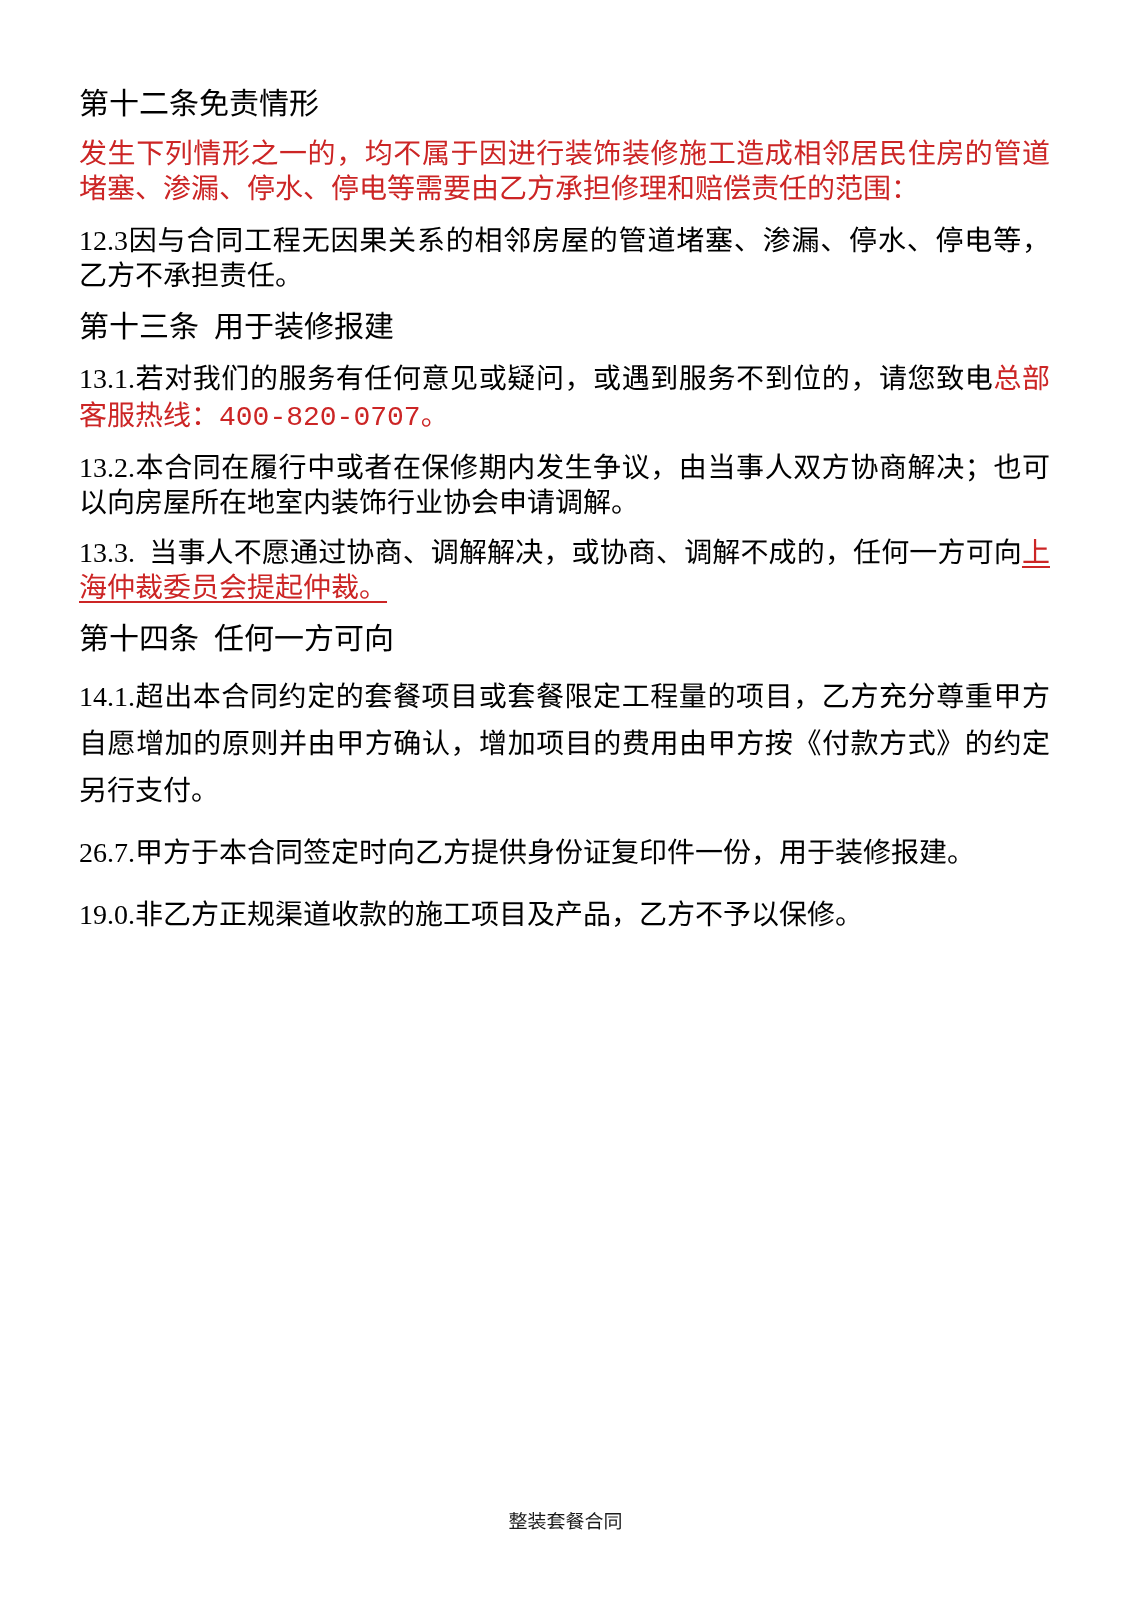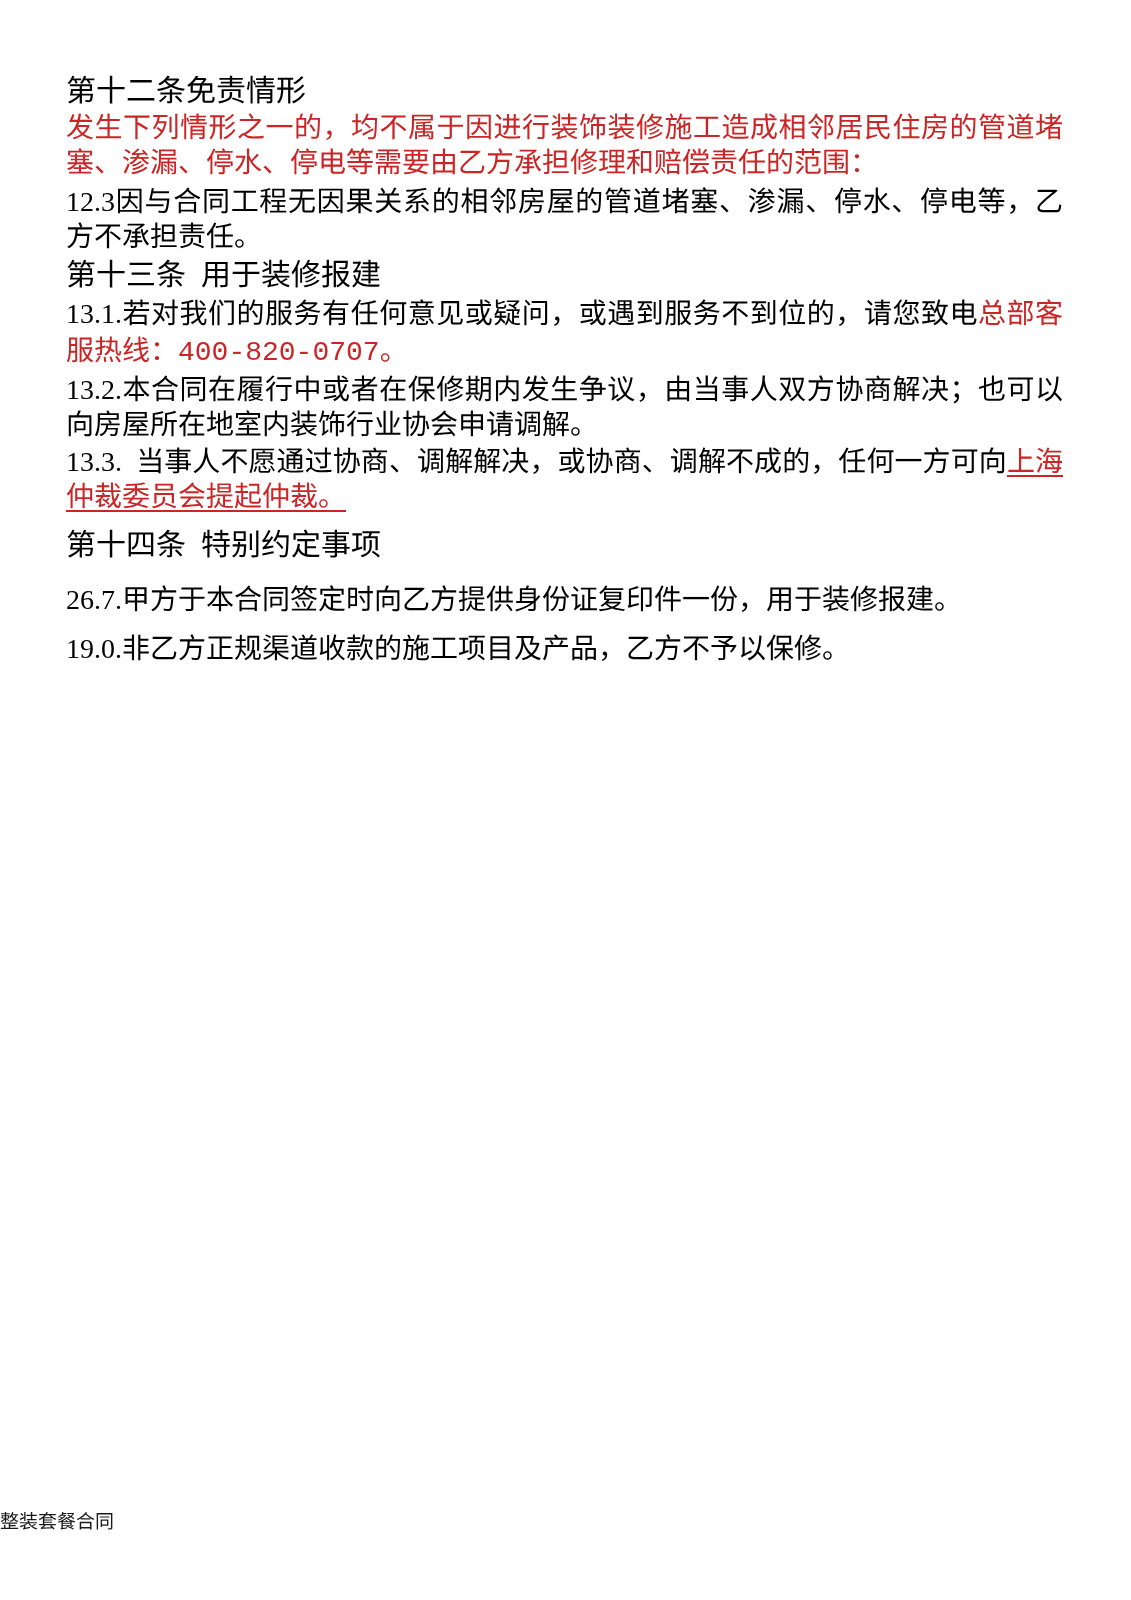--- a/index.html
+++ b/index.html
@@ -18,21 +18,21 @@
   .doc {
     position: absolute;
     left: 64px;
     top: 70px;
     width: 1001px;
     font-size: 28px;
     text-align: justify;
     text-justify: inter-ideograph;
   }
   .doc p {
-    margin: 2px;
+    margin: 15px;
     line-height: 35px;
     white-space: pre-wrap;
   }
   .doc p.h {
     font-size: 30px;
     line-height: 38px;
     white-space: pre-wrap;
   }
   .doc p.h14 {
     margin-top: 12px;
@@ -49,35 +49,36 @@
     color: var(--red, #cc2525);
     text-decoration: underline;
     text-underline-offset: 4px;
     text-decoration-thickness: 1.5px;
   }
   .footer {
     position: absolute;
     top: 1510px;
     left: 0;
     width: 100%;
-    text-align: left;
+    text-align: center;
     font-size: 19px;
     line-height: 24px;
     color: #1a1a1a;
   }
 </style>
 </head>
 <body>
 
 <div class="doc">
   <p class="h">第十二条免责情形</p>
   <p class="red">发生下列情形之一的，均不属于因进行装饰装修施工造成相邻居民住房的管道堵塞、渗漏、停水、停电等需要由乙方承担修理和赔偿责任的范围：</p>
   <p>12.3因与合同工程无因果关系的相邻房屋的管道堵塞、渗漏、停水、停电等，乙方不承担责任。</p>
   <p class="h">第十三条  用于装修报建</p>
   <p><span>13.1.若对我们的服务有任何意见或疑问，或遇到服务不到位的，请您致电</span><span class="red">总部客服热线：400-820-0707。</span></p>
   <p>13.2.本合同在履行中或者在保修期内发生争议，由当事人双方协商解决；也可以向房屋所在地室内装饰行业协会申请调解。</p>
   <p><span>13.3.  当事人不愿通过协商、调解解决，或协商、调解不成的，任何一方可向</span><span class="red-link">上海仲裁委员会提起仲裁。</span></p>
-  <p class="h h14">第十四条  特别约定事项</p>
+  <p class="h h14">第十四条  任何一方可向</p>
+  <p class="s14">14.1.超出本合同约定的套餐项目或套餐限定工程量的项目，乙方充分尊重甲方自愿增加的原则并由甲方确认，增加项目的费用由甲方按《付款方式》的约定另行支付。</p>
   <p class="s14">26.7.甲方于本合同签定时向乙方提供身份证复印件一份，用于装修报建。</p>
   <p class="s14">19.0.非乙方正规渠道收款的施工项目及产品，乙方不予以保修。</p>
 </div>
 
 <div class="footer">整装套餐合同</div>
 
 </body></html>

